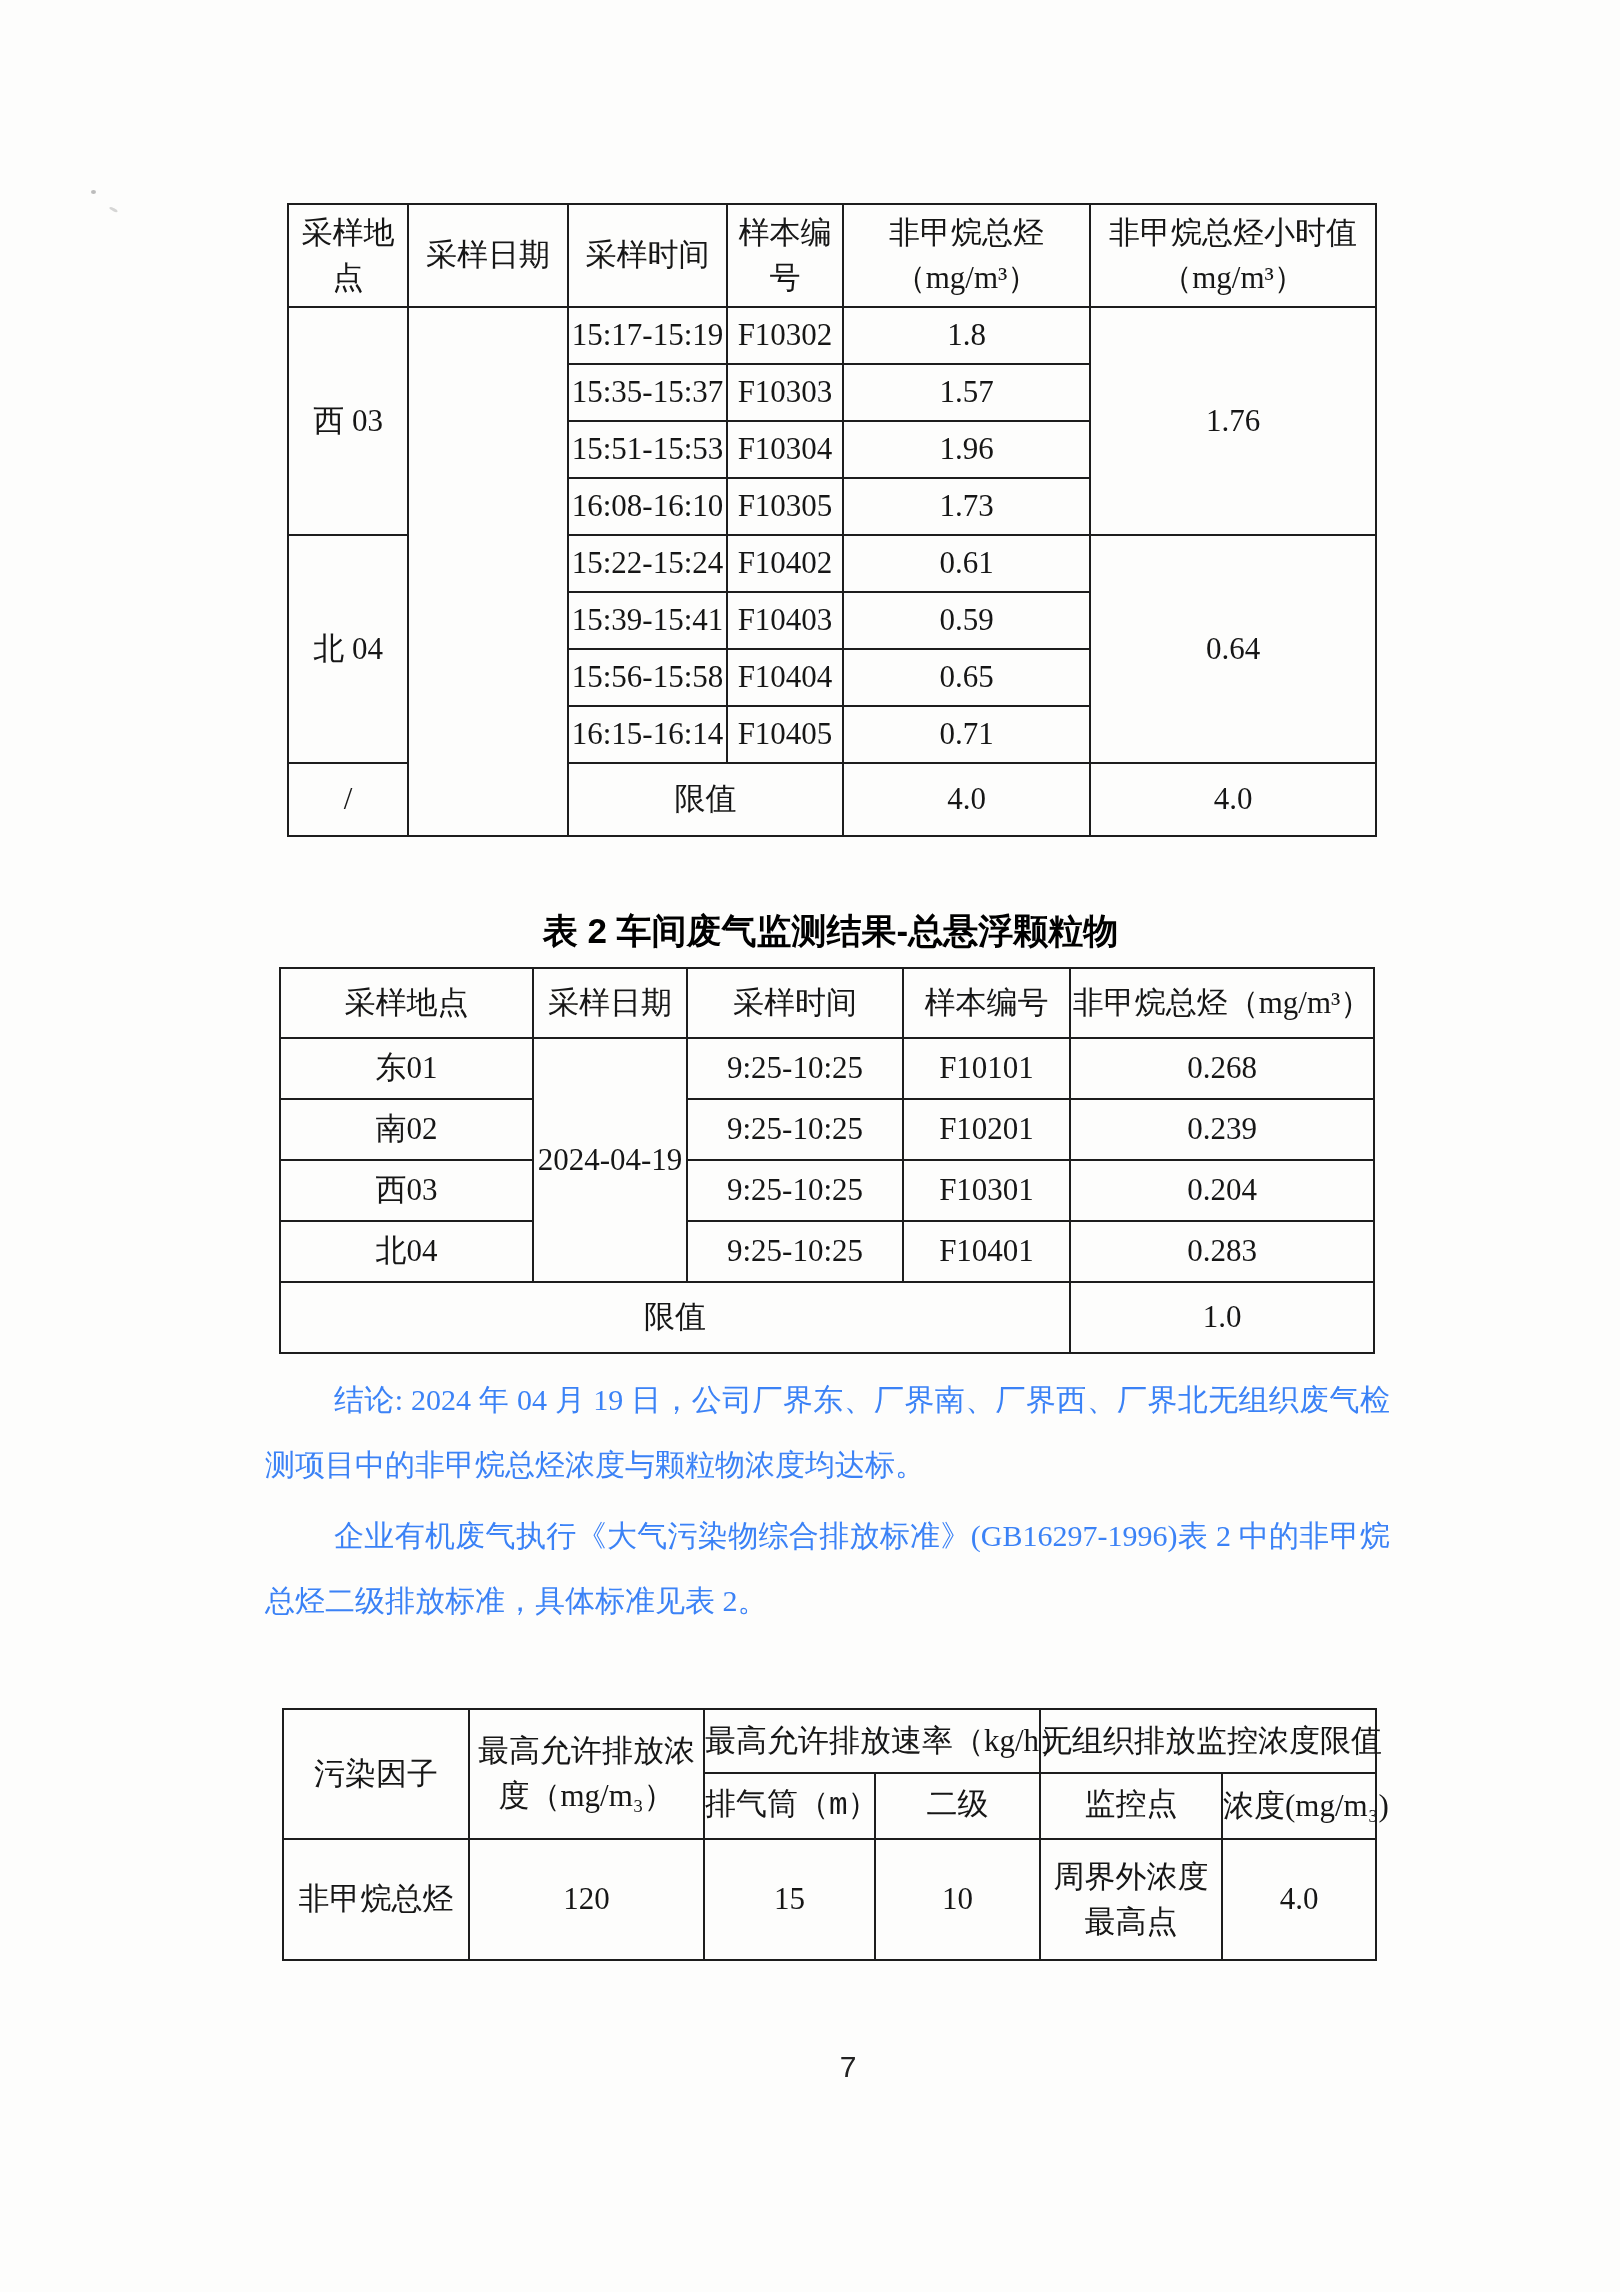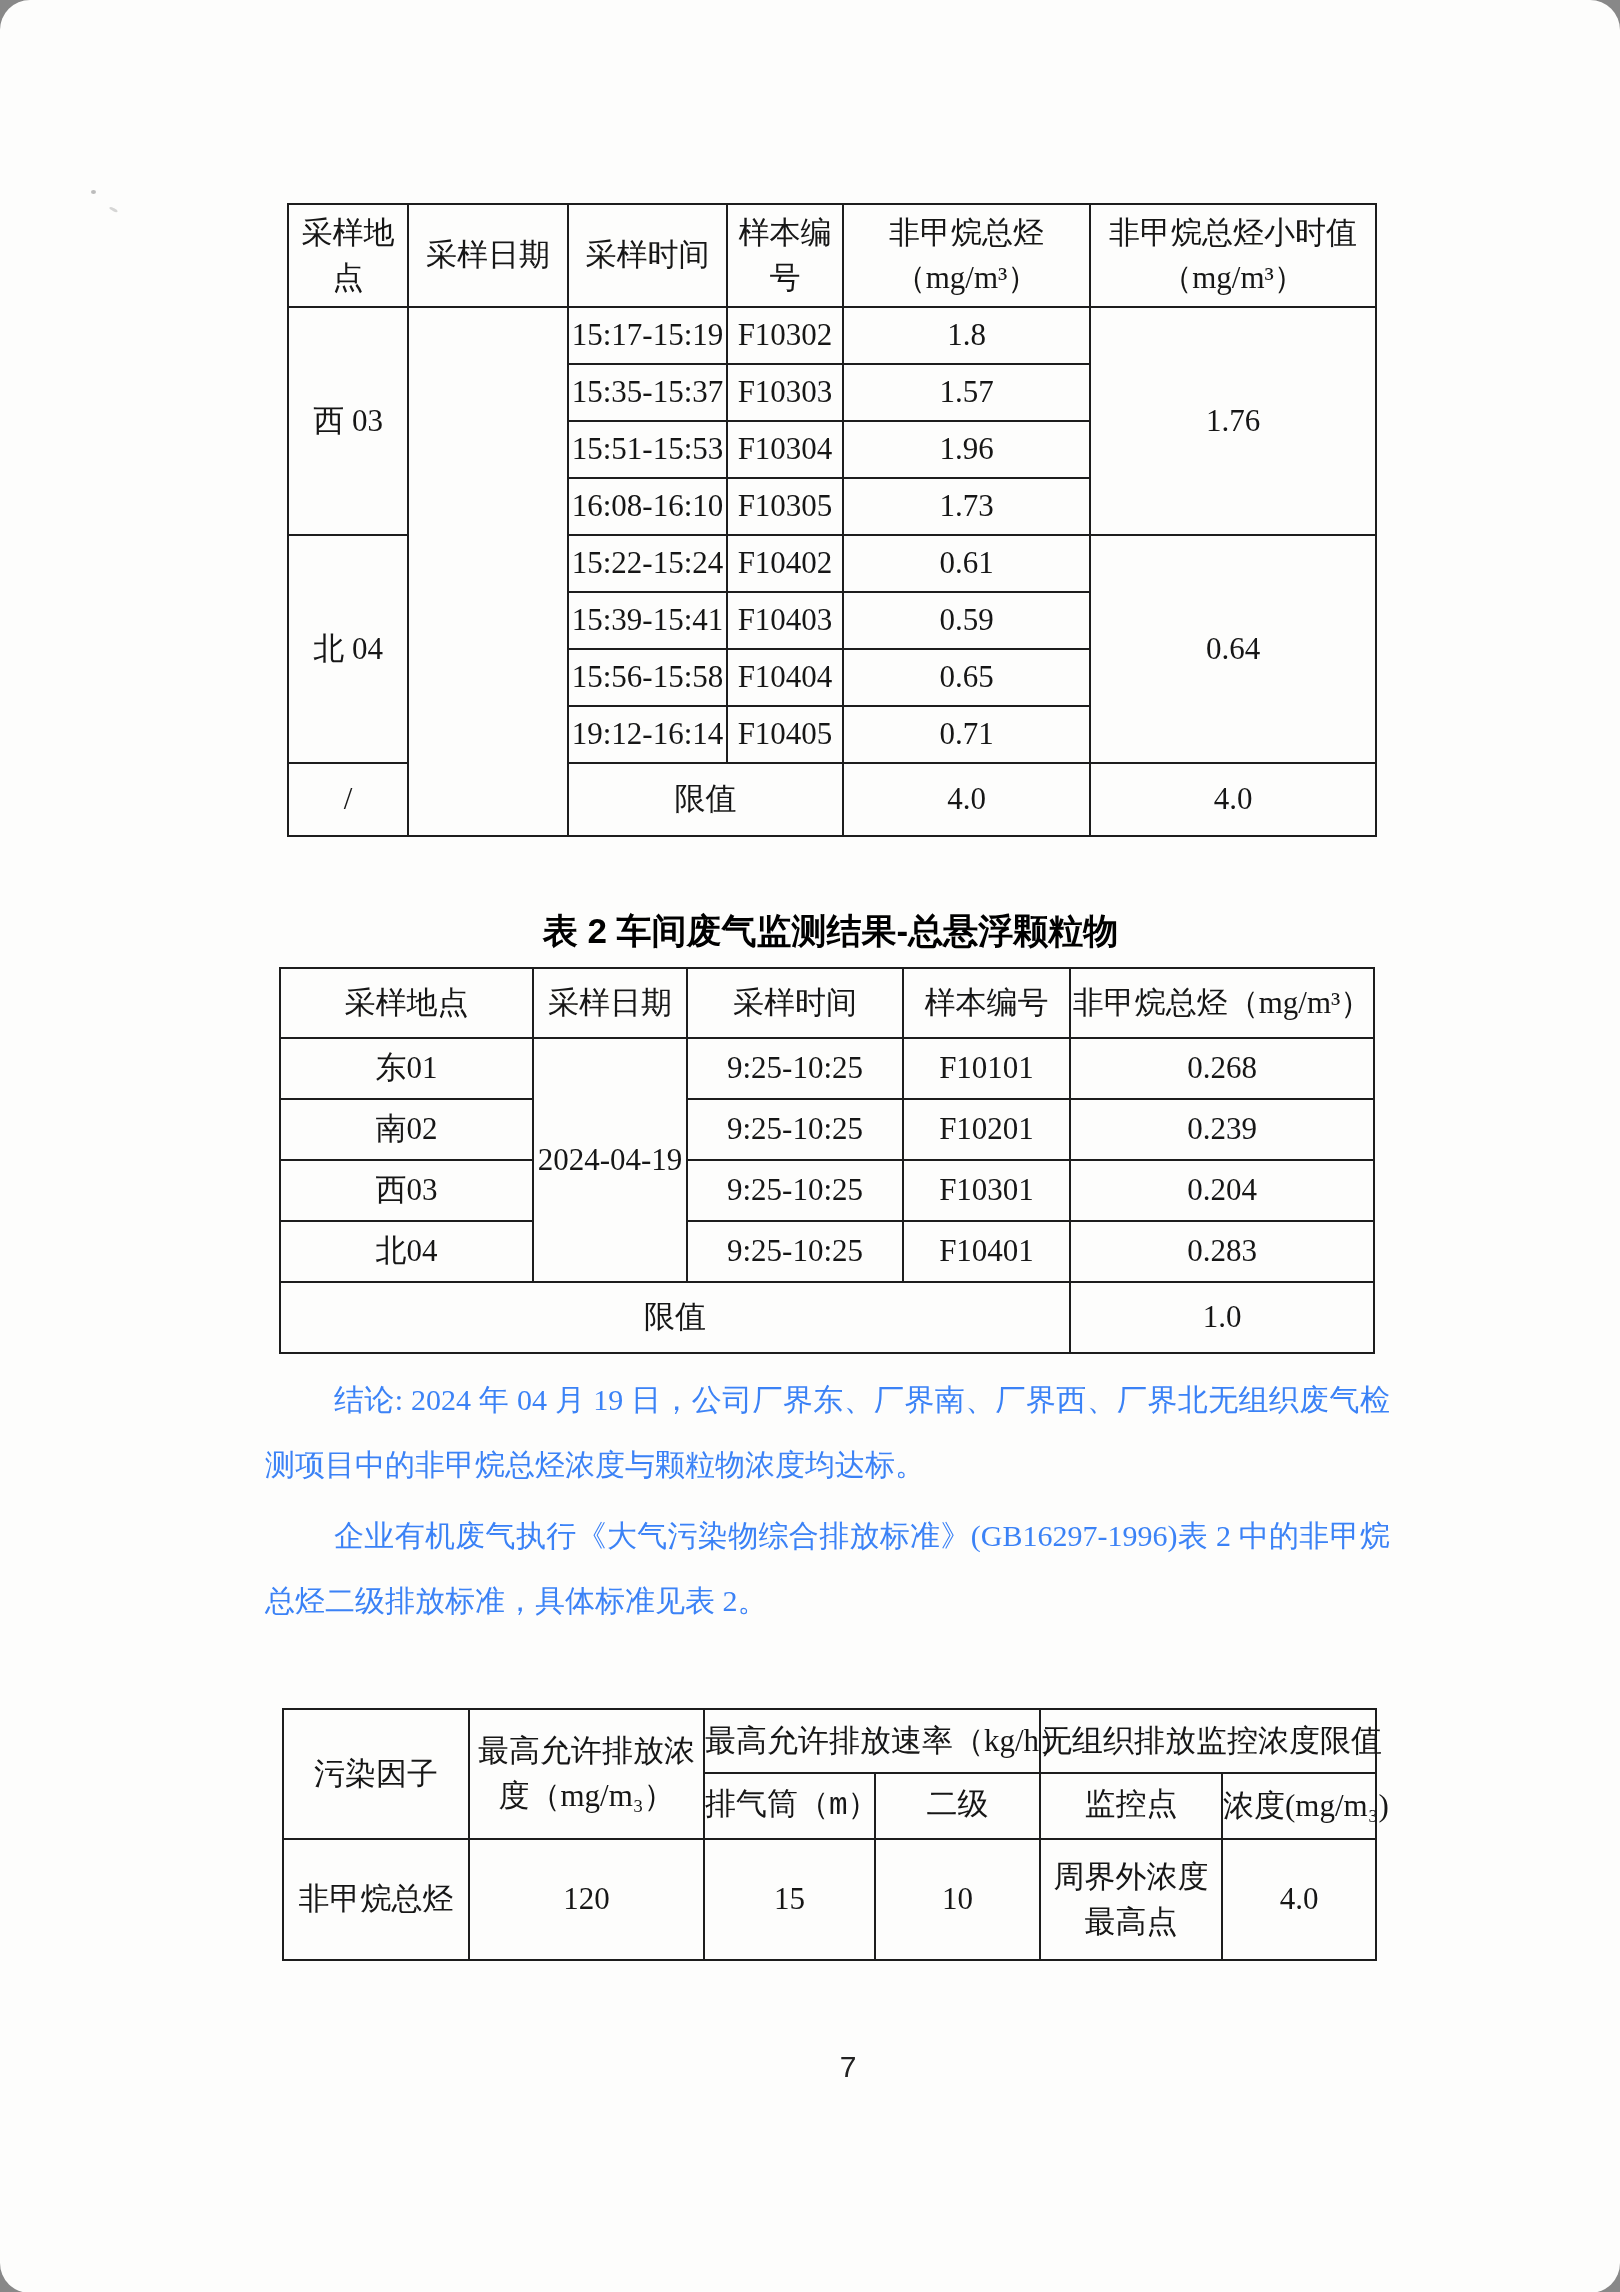--- a/index.html
+++ b/index.html
@@ -4,21 +4,20 @@
 <style>
   html,body { margin:0; padding:0; background:#888; }
   .page {
     position:relative;
     width:1620px; height:2293px;
     margin:0 auto;
     background:#fdfdfc;
     font-family:"Liberation Serif","DejaVu Serif",serif;
     color:#161616;
     overflow:hidden;
-    border-radius:30px;
   }
   table.doc {
     position:absolute;
     border-collapse:collapse;
     table-layout:fixed;
   }
   table.doc td {
     border:2px solid #1d1d1d;
     text-align:center;
     vertical-align:middle;
@@ -121,21 +120,21 @@
       <td>15:39-15:41</td>
       <td>F10403</td>
       <td>0.59</td>
     </tr>
     <tr style="height:57px">
       <td>15:56-15:58</td>
       <td>F10404</td>
       <td>0.65</td>
     </tr>
     <tr style="height:57px">
-      <td>19:12-16:14</td>
+      <td>16:15-16:14</td>
       <td>F10405</td>
       <td>0.71</td>
     </tr>
     <tr style="height:73px">
       <td>/</td>
       <td colspan="2">限值</td>
       <td>4.0</td>
       <td>4.0</td>
     </tr>
   </tbody>

